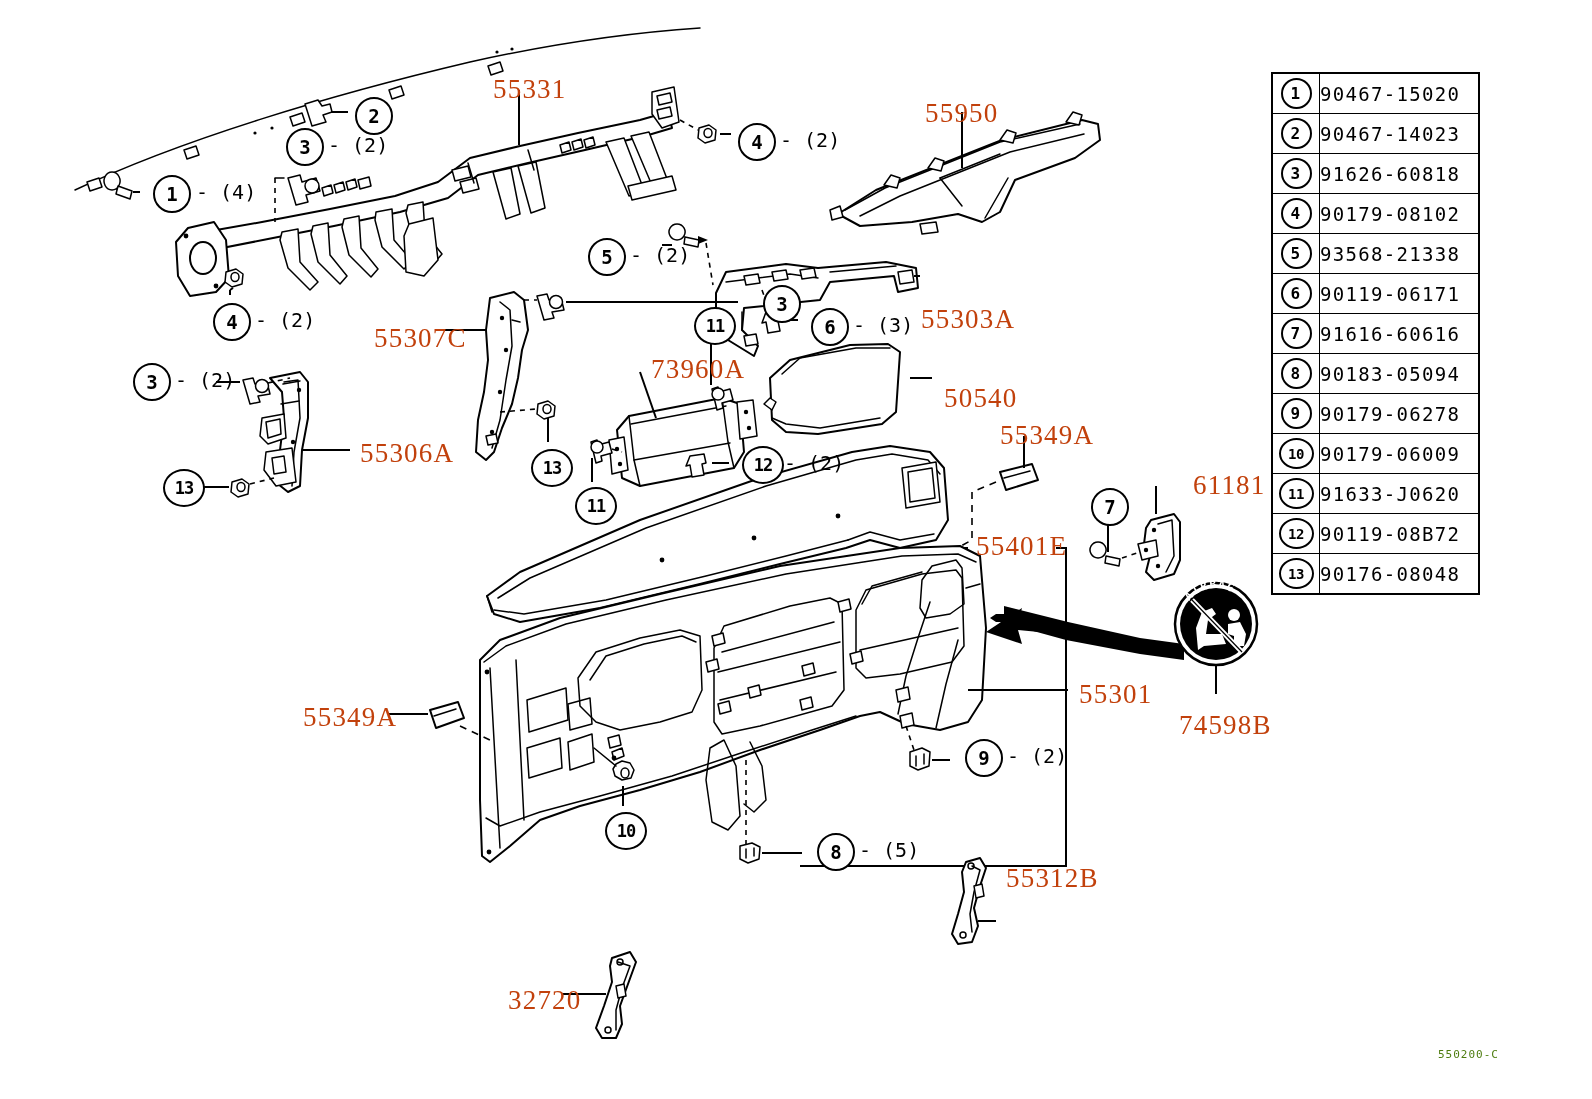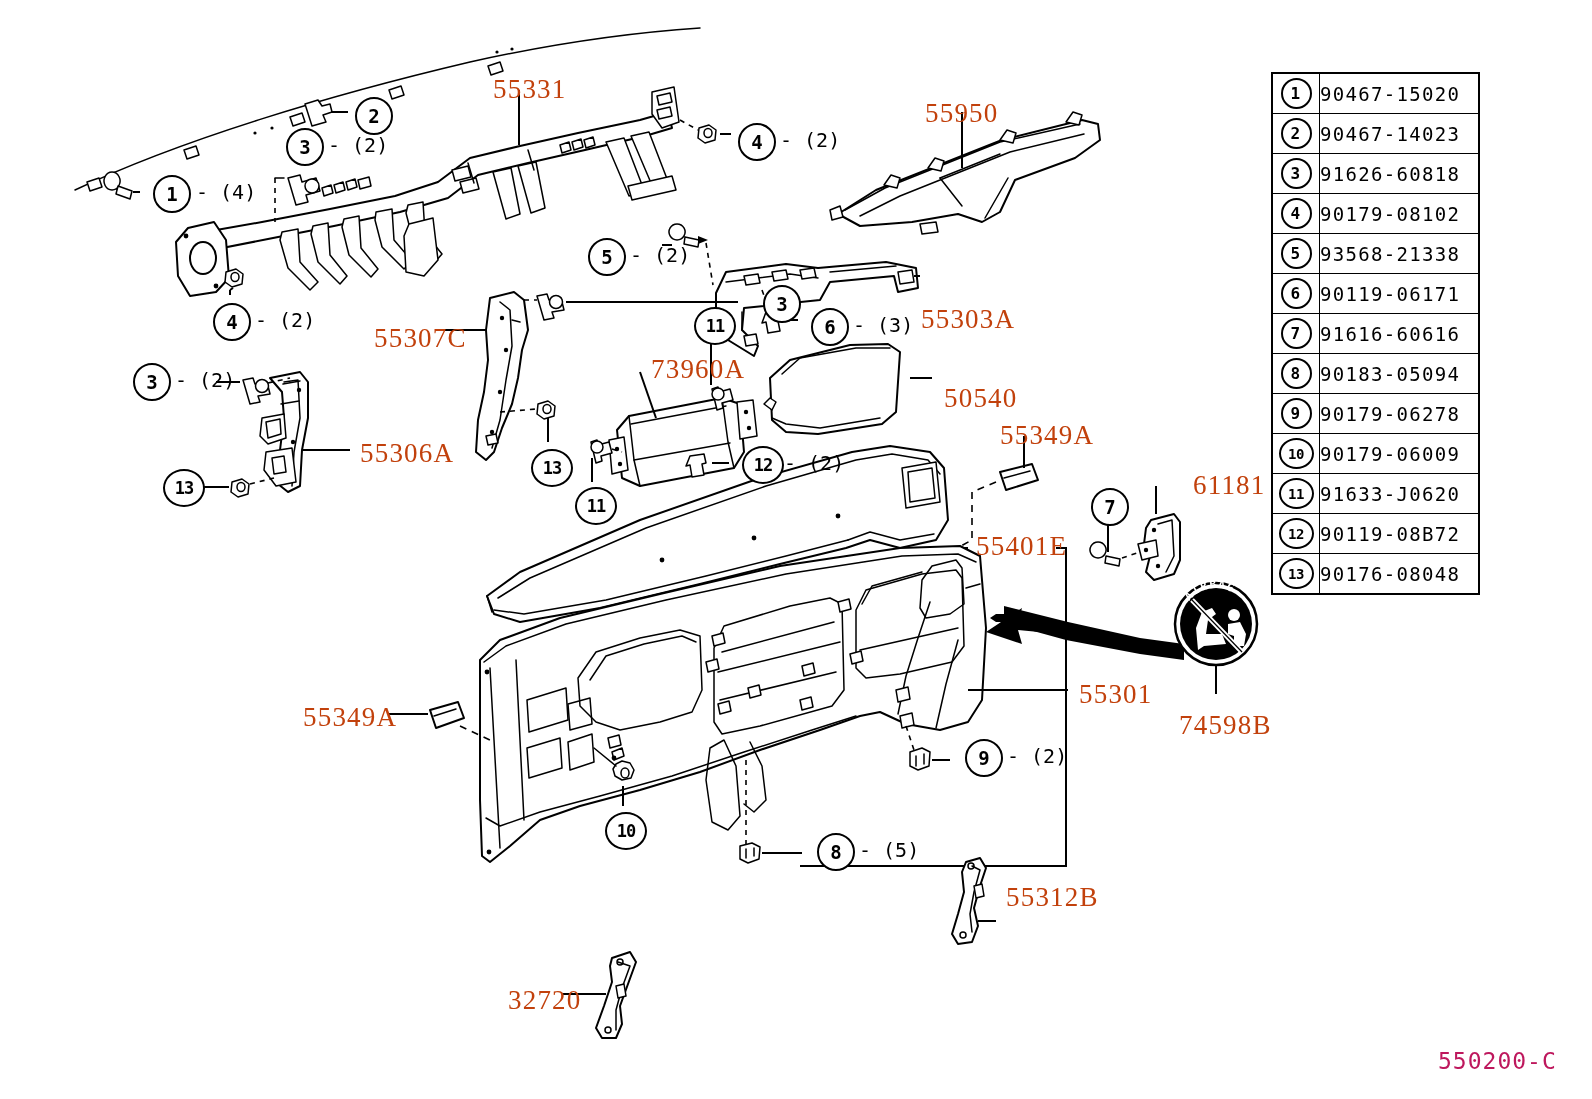--- a/index.html
+++ b/index.html
@@ -18,21 +18,21 @@
     font-family:Liberation Serif, serif;
     font-size:27px;
     letter-spacing:1.2px;
     color:#c2410c;
     white-space:nowrap;
     font-weight:400;
   }
   .diagno{
     position:absolute;
     font-family:"DejaVu Sans Mono","Liberation Mono",monospace;
-    font-size:23px;letter-spacing:1px;color:#be185d;white-space:nowrap;
+    font-size:11px;letter-spacing:1px;color:#4d7c0f;white-space:nowrap;
   }
 
   
   .callout{
     position:absolute;
     width:34px;height:34px;border:2.2px solid #000;border-radius:50%;
     display:flex;align-items:center;justify-content:center;
     font-family:"DejaVu Sans Mono","Liberation Mono",monospace;
     font-size:19px;font-weight:700;background:#fff;
     line-height:1;
@@ -516,21 +516,21 @@
   <div class="plabel" style="left:374px;top:323px;">55307C</div>
   <div class="plabel" style="left:614px;top:354px;margin-left:37px;">73960A</div>
   <div class="plabel" style="left:944px;top:366px;margin-top:17px;">50540</div>
   <div class="plabel" style="left:360px;top:438px;">55306A</div>
   <div class="plabel" style="left:1000px;top:420px;">55349A</div>
   <div class="plabel" style="left:1193px;top:470px;">61181</div>
   <div class="plabel" style="left:976px;top:531px;">55401E</div>
   <div class="plabel" style="left:1079px;top:679px;">55301</div>
   <div class="plabel" style="left:1179px;top:710px;">74598B</div>
   <div class="plabel" style="left:303px;top:702px;">55349A</div>
-  <div class="plabel" style="left:1006px;top:882px;">55312B</div>
+  <div class="plabel" style="left:1006px;top:863px;">55312B</div>
   <div class="plabel" style="left:508px;top:985px;">32720</div>
 
   <div class="callout" style="left:153px;top:175px;">
       <span>1</span>
     </div>
   <div class="qty" style="left:196px;top:180px;">- (4)</div>
 
   <div class="callout" style="left:355px;top:97px;">
       <span>2</span>
     </div>

